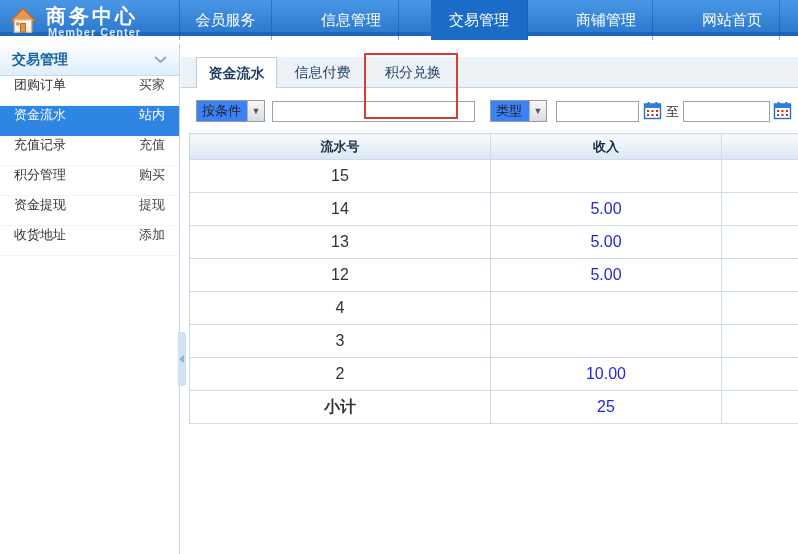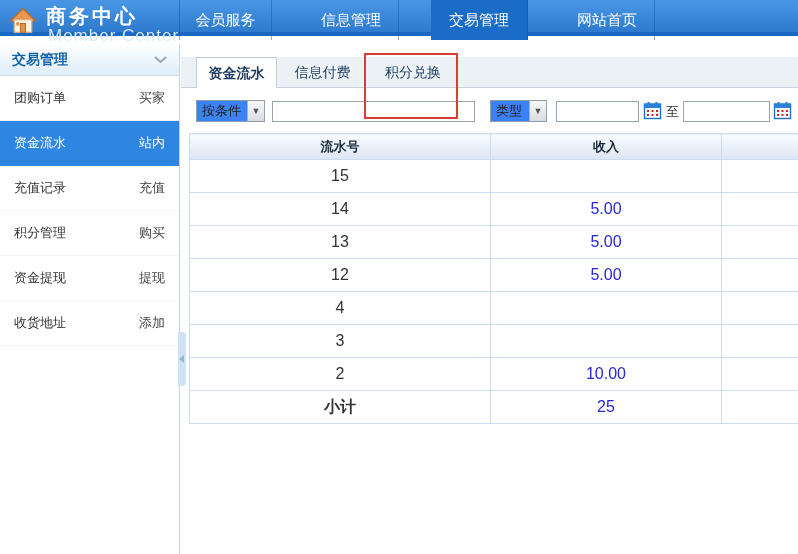--- a/index.html
+++ b/index.html
@@ -14,22 +14,22 @@
     position: absolute; left: 0; top: 0; width: 798px; height: 36px;
     background: linear-gradient(#4a96e6, #2d7ace);
     border-bottom: 4px solid #1a68c2;
   }
   .logo-icon { position: absolute; left: 8px; top: 6px; width: 30px; height: 30px; }
   .logo-title {
     position: absolute; left: 46px; top: 3px; font-size: 20px; font-weight: bold;
     color: #fff; letter-spacing: 3px; white-space: nowrap;
   }
   .logo-sub {
-    position: absolute; left: 48px; top: 26px; font-size: 17px; color: #d9eafc;
-    letter-spacing: 1px; white-space: nowrap;
+    position: absolute; left: 48px; top: 26px; font-size: 11px; color: #d9eafc;
+    letter-spacing: 1px; white-space: nowrap; font-weight: bold;
   }
   .header-sep { position: absolute; left: 179px; top: 0; width: 1px; height: 40px; background: rgba(10,70,150,.45); }
   .nav { position: absolute; left: 180px; top: 0; height: 40px; display: flex; gap: 32px; }
   .nav-item {
     height: 40px; line-height: 40px; text-align: center; color: #fff; font-size: 15px;
     border-right: 1px solid rgba(15,80,160,.45); cursor: pointer; white-space: nowrap;
   }
   .nav-item.active { background: #1b6cc7; }
 
   
@@ -37,21 +37,21 @@
     position: absolute; left: 0; top: 44px; width: 180px; height: 510px;
     background: #fff; border-right: 1px solid #c6d2dd;
   }
   .side-header {
     height: 32px; background: linear-gradient(#ffffff, #ddeefb);
     border-bottom: 1px solid #cfdce8; display: flex; align-items: center;
     justify-content: space-between; padding: 0 12px;
   }
   .side-title { color: #1463a8; font-weight: bold; font-size: 14px; }
   .side-item {
-    height: 45px; display: flex; align-items: center; justify-content: space-between;
+    height: 30px; display: flex; align-items: flex-start; justify-content: space-between;
     padding: 0 14px; font-size: 13px; color: #333;
     border-bottom: 1px solid #f2f5f8; cursor: pointer;
   }
   .side-item .tag { color: #444; }
   .side-item.selected { background: #2e86e2; border-bottom-color: #2e86e2; }
   .side-item.selected span { color: #fff; }
 
   .collapse-handle {
     position: absolute; left: 178px; top: 332px; width: 8px; height: 54px;
     background: #cfe3f2; border-radius: 0 3px 3px 0; cursor: pointer; z-index: 5;
@@ -123,20 +123,21 @@
     <rect x="10" y="14" width="4" height="7" fill="#e2934a" stroke="#b96c26" stroke-width="0.8"></rect>
     <rect x="6.5" y="13" width="2.6" height="2.6" fill="#e2934a"></rect>
   </svg>
   <div class="logo-title">商务中心</div>
   <div class="logo-sub">Member Center</div>
   <div class="header-sep"></div>
   <div class="nav" id="nav">
       <div class="nav-item" style="width: 92px;">会员服务</div>
       <div class="nav-item" style="width: 95px;">信息管理</div>
       <div class="nav-item active" style="width: 97px;">交易管理</div>
+      <div class="nav-item" style="width: 93px;">商铺管理</div>
       <div class="nav-item" style="width: 95px;">网站首页</div>
     </div>
 </div>
 
 <div class="sidebar">
   <div class="side-header">
     <span class="side-title">交易管理</span>
     <svg width="13" height="8" viewBox="0 0 13 8">
       <polyline points="1,1 6.5,6 12,1" fill="none" stroke="#9aa6b2" stroke-width="2"></polyline>
     </svg>

